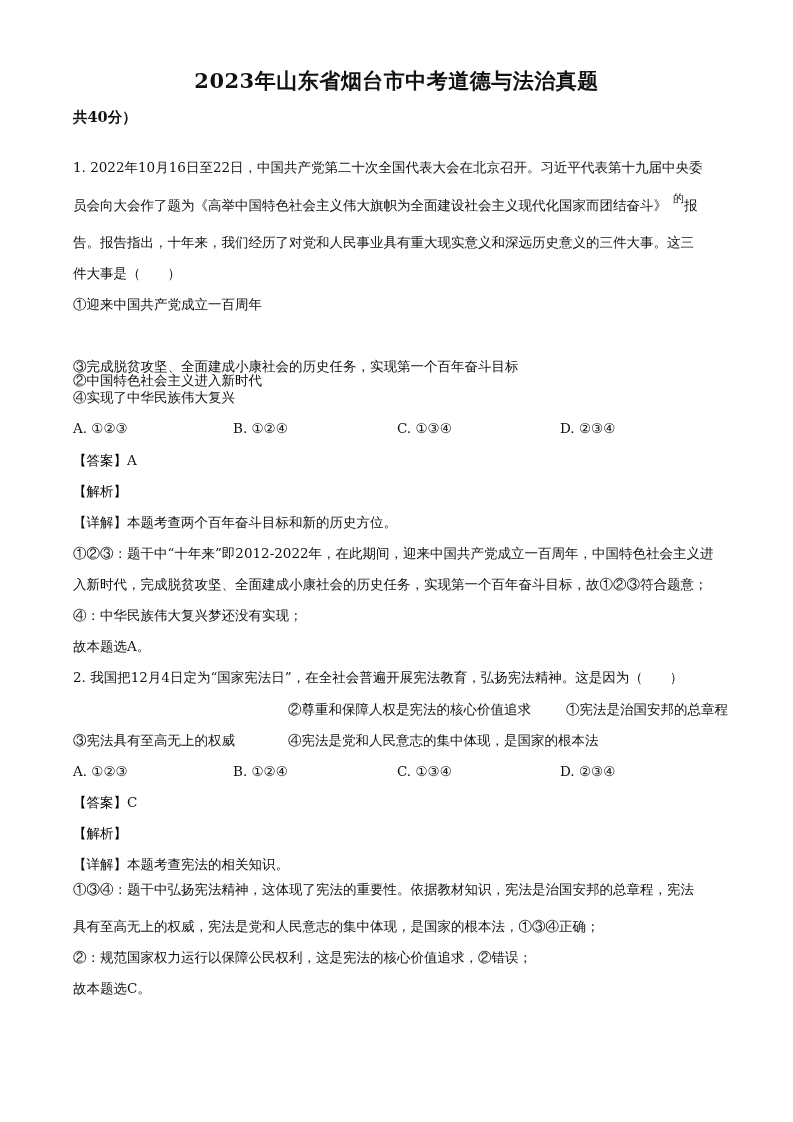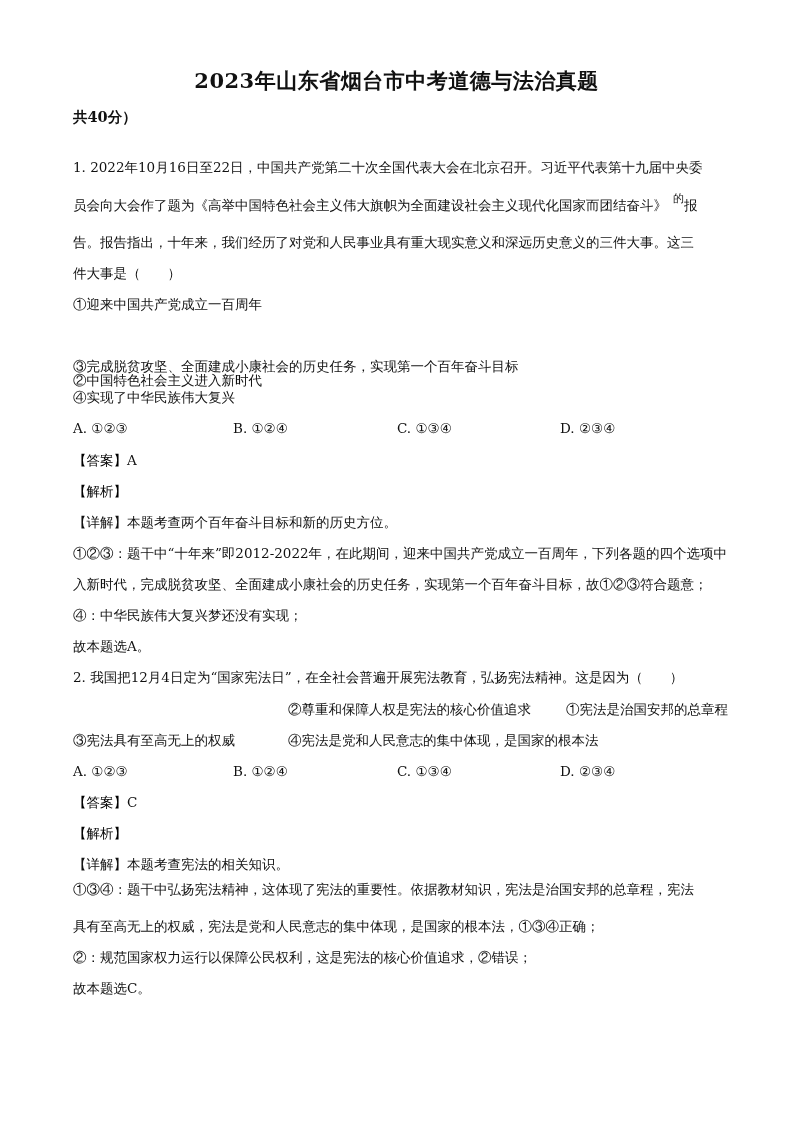--- a/index.html
+++ b/index.html
@@ -48,21 +48,21 @@
 
   <div class="opt" style="left:73px;top:418px;">A. ①②③</div>
   <div class="opt" style="left:233px;top:418px;">B. ①②④</div>
   <div class="opt" style="left:397px;top:418px;">C. ①③④</div>
   <div class="opt" style="left:560px;top:418px;">D. ②③④</div>
 
   <div class="line" style="top:450px;"><span class="blue">【答案】</span><span>A</span></div>
   <div class="line blue" style="top:481px;">【解析】</div>
   <div class="line" style="top:512px;"><span>【详解】</span><span>本题考查两个百年奋斗目标和新的历史方位。</span></div>
 
-  <div class="line" style="top:543px;">①②③：题干中“十年来”即2012-2022年，在此期间，迎来中国共产党成立一百周年，下列各题的四个选项中</div>
+  <div class="line" style="top:543px;">①②③：题干中“十年来”即2012-2022年，在此期间，迎来中国共产党成立一百周年，中国特色社会主义进</div>
   <div class="line" style="top:574px;">入新时代，完成脱贫攻坚、全面建成小康社会的历史任务，实现第一个百年奋斗目标，故①②③符合题意；</div>
   <div class="line" style="top:605px;">④：中华民族伟大复兴梦还没有实现；</div>
   <div class="line" style="top:636px;">故本题选A。</div>
 
   <div class="line" style="top:667px;">2. 我国把12月4日定为“国家宪法日”，在全社会普遍开展宪法教育，弘扬宪法精神。这是因为（　　）</div>
 
   <div class="line" style="top:699px;text-align:right;">
     <span>①宪法是治国安邦的总章程</span>
     <span style="position:absolute;left:215px;">②尊重和保障人权是宪法的核心价值追求</span>
   </div>

